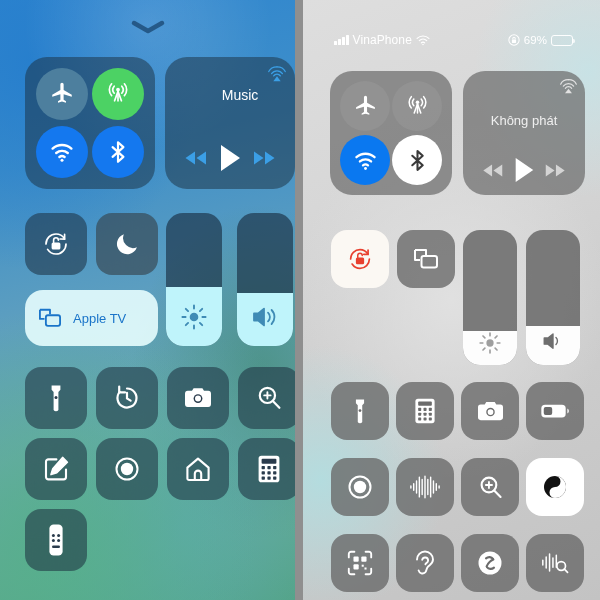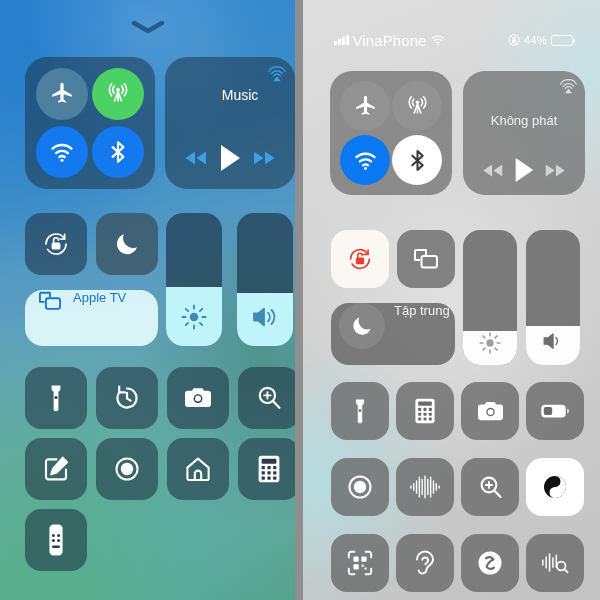--- a/index.html
+++ b/index.html
@@ -90,21 +90,21 @@
     box-sizing: border-box;
     color: #ffffff;
     font-size: 11px;
     letter-spacing: .1px;
   }
   .status-left, .status-right {
     display: flex;
     align-items: center;
     gap: 4px;
   }
-  .carrier { font-size: 15px; }
+  .carrier { font-size: 12px; }
   .batt-pct { font-size: 11.5px; }
 
   .bars { display: flex; align-items: flex-end; gap: 1.5px; height: 10px; }
   .bars i { width: 2.5px; background: #fff; border-radius: .5px; display: block; }
   .bars i:nth-child(1) { height: 4px; }
   .bars i:nth-child(2) { height: 6px; }
   .bars i:nth-child(3) { height: 8px; }
   .bars i:nth-child(4) { height: 10px; }
 
   .batt {
@@ -193,20 +193,21 @@
     display: flex;
     align-items: center;
     justify-content: center;
   }
 
   
   .pill {
     position: absolute;
     border-radius: 18px;
     display: flex;
+    align-items: center;
     box-sizing: border-box;
   }
   .pill-label { font-size: 13px; }
 
   .circ-badge {
     border-radius: 50%;
     display: flex;
     align-items: center;
     justify-content: center;
     flex: 0 0 auto;
@@ -492,21 +493,21 @@
           </span>
         </div>
         <div class="status-right">
           <span>
             <svg width="12" height="12" viewBox="0 0 14 14" fill="none" stroke="#fff" stroke-width="1.2">
               <circle cx="7" cy="7" r="6"></circle>
               <rect x="4.6" y="6.5" width="4.8" height="4" rx="1" fill="#fff" stroke="none"></rect>
               <path d="M5.6 6.4V5.3a1.4 1.4 0 0 1 2.8 0v1.1"></path>
             </svg>
           </span>
-          <span class="batt-pct">44%</span>
+          <span class="batt-pct">69%</span>
           <span class="batt">
             <span class="fill" id="r-batt-fill" style="width: 69%;"></span>
           </span>
         </div>
       </div>
 
       <div class="big-card-r" style="position:absolute; left:27px; top:71px; width:122px; height:124px;">
         <div class="conn" style="left:10px; top:10px; width:50px; height:50px; background:rgba(150,150,150,.62);">
           <span>
             <svg width="25" height="25" viewBox="0 0 24 24" fill="#fff">
@@ -594,28 +595,20 @@
       <div class="tile tile-grey" style="position:absolute; left:94px; top:230px; width:58px; height:58px; display:flex; align-items:center; justify-content:center;">
         <span>
           <svg width="28" height="24" viewBox="0 0 28 24" fill="none" stroke="#fff" stroke-width="2" stroke-linejoin="round">
             <path d="M3 3 h11 v5"></path>
             <path d="M3 3 v10 h5"></path>
             <rect x="9.5" y="9" width="15.5" height="11.5" rx="2.2"></rect>
           </svg>
         </span>
       </div>
 
-      <div class="pill" style="left:28px; top:303px; width:124px; height:62px; background:rgba(100,100,100,.82); padding-left:8px; gap:9px;">
-        <span class="circ-badge" style="width:46px; height:46px; background:rgba(145,145,145,.55);">
-          <svg width="24" height="24" viewBox="0 0 24 24" fill="#fff">
-            <path d="M20.5 14.8A8.6 8.6 0 0 1 9.3 3.6 8.8 8.8 0 1 0 20.5 14.8z"></path>
-          </svg>
-        </span>
-        <span class="pill-label" style="color:#f2f2f2;">Tập trung</span>
-      </div>
 
       <div class="slider" style="left:160px; top:230px; width:54px; height:135px;">
         <div class="track" style="background:rgba(104,104,104,.85);"></div>
         <div class="fill" id="r-bright-fill" style="background: rgb(253, 253, 253); height: 25%;"></div>
         <div class="glyph" style="bottom:9px;">
           <svg width="26" height="26" viewBox="0 0 30 30" fill="none" stroke="#9e9e9e" stroke-width="1.9" stroke-linecap="round">
             <circle cx="15" cy="15" r="4.2" fill="#9e9e9e" stroke="none"></circle>
             <path d="M15 3.6v3.1M15 23.3v3.1M3.6 15h3.1M23.3 15h3.1M6.9 6.9l2.2 2.2M20.9 20.9l2.2 2.2M23.1 6.9l-2.2 2.2M9.1 20.9l-2.2 2.2"></path>
           </svg>
         </div>

